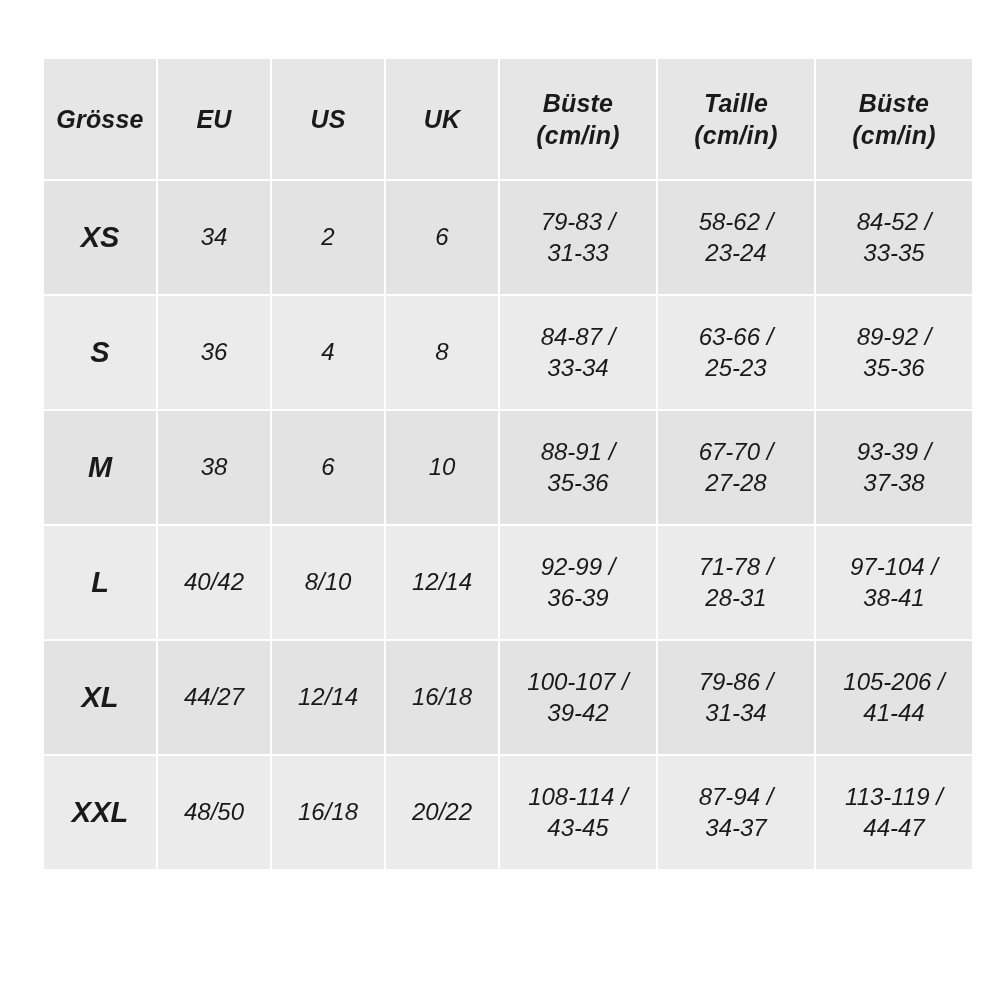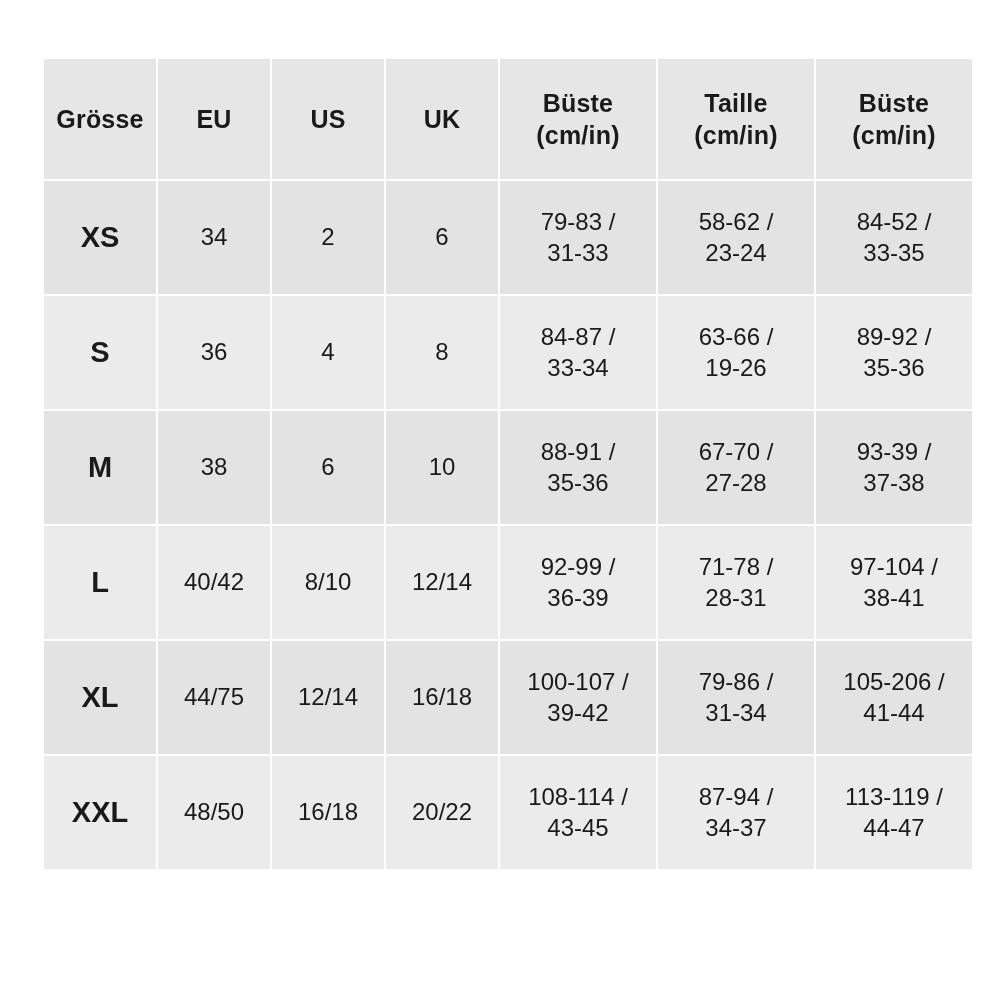--- a/index.html
+++ b/index.html
@@ -12,20 +12,21 @@
     height: 1000px;
     font-family: "Liberation Sans", sans-serif;
     color: #1a1a1a;
     overflow: hidden;
   }
   .page {
     position: relative;
     width: 1000px;
     height: 1000px;
     box-sizing: border-box;
+    font-style: italic;
   }
   .table-wrap {
     position: absolute;
     left: 42px;
     top: 57px;
     width: 916px;
   }
   table.size-table {
     border-collapse: separate;
     border-spacing: 2px;
@@ -137,21 +138,21 @@
 33-35</td>
         </tr>
         <tr>
           <td class="sizecell">S</td>
           <td>36</td>
           <td>4</td>
           <td>8</td>
           <td class="measure">84-87 /
 33-34</td>
           <td class="measure">63-66 /
-19-26</td>
+25-23</td>
           <td class="measure">89-92 /
 35-36</td>
         </tr>
         <tr>
           <td class="sizecell">M</td>
           <td>38</td>
           <td>6</td>
           <td>10</td>
           <td class="measure">88-91 /
 35-36</td>
@@ -167,21 +168,21 @@
           <td>12/14</td>
           <td class="measure">92-99 /
 36-39</td>
           <td class="measure">71-78 /
 28-31</td>
           <td class="measure">97-104 /
 38-41</td>
         </tr>
         <tr>
           <td class="sizecell">XL</td>
-          <td>44/75</td>
+          <td>44/27</td>
           <td>12/14</td>
           <td>16/18</td>
           <td class="measure">100-107 /
 39-42</td>
           <td class="measure">79-86 /
 31-34</td>
           <td class="measure">105-206 /
 41-44</td>
         </tr>
         <tr>

